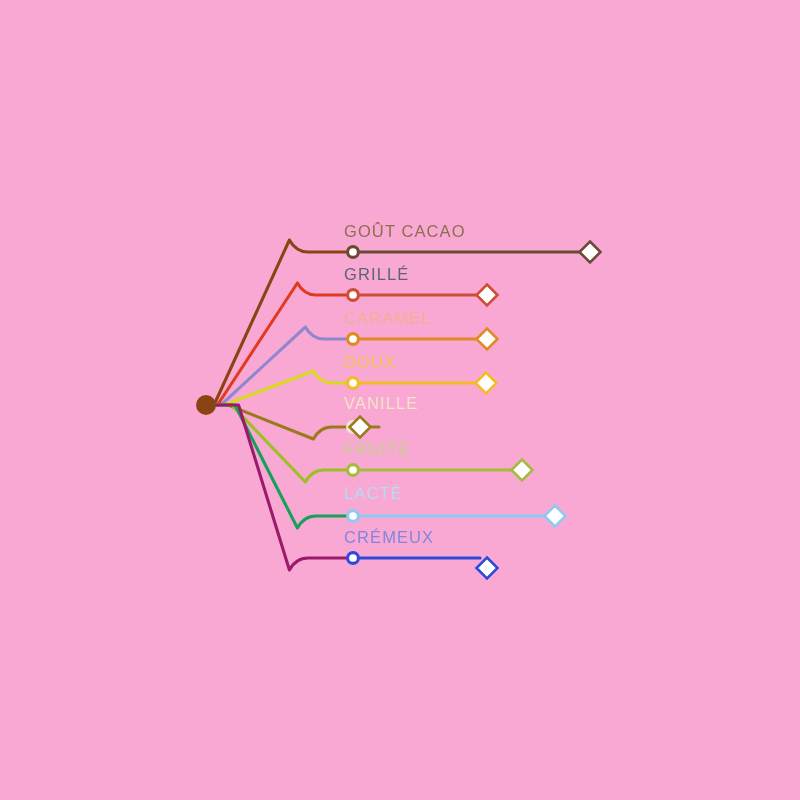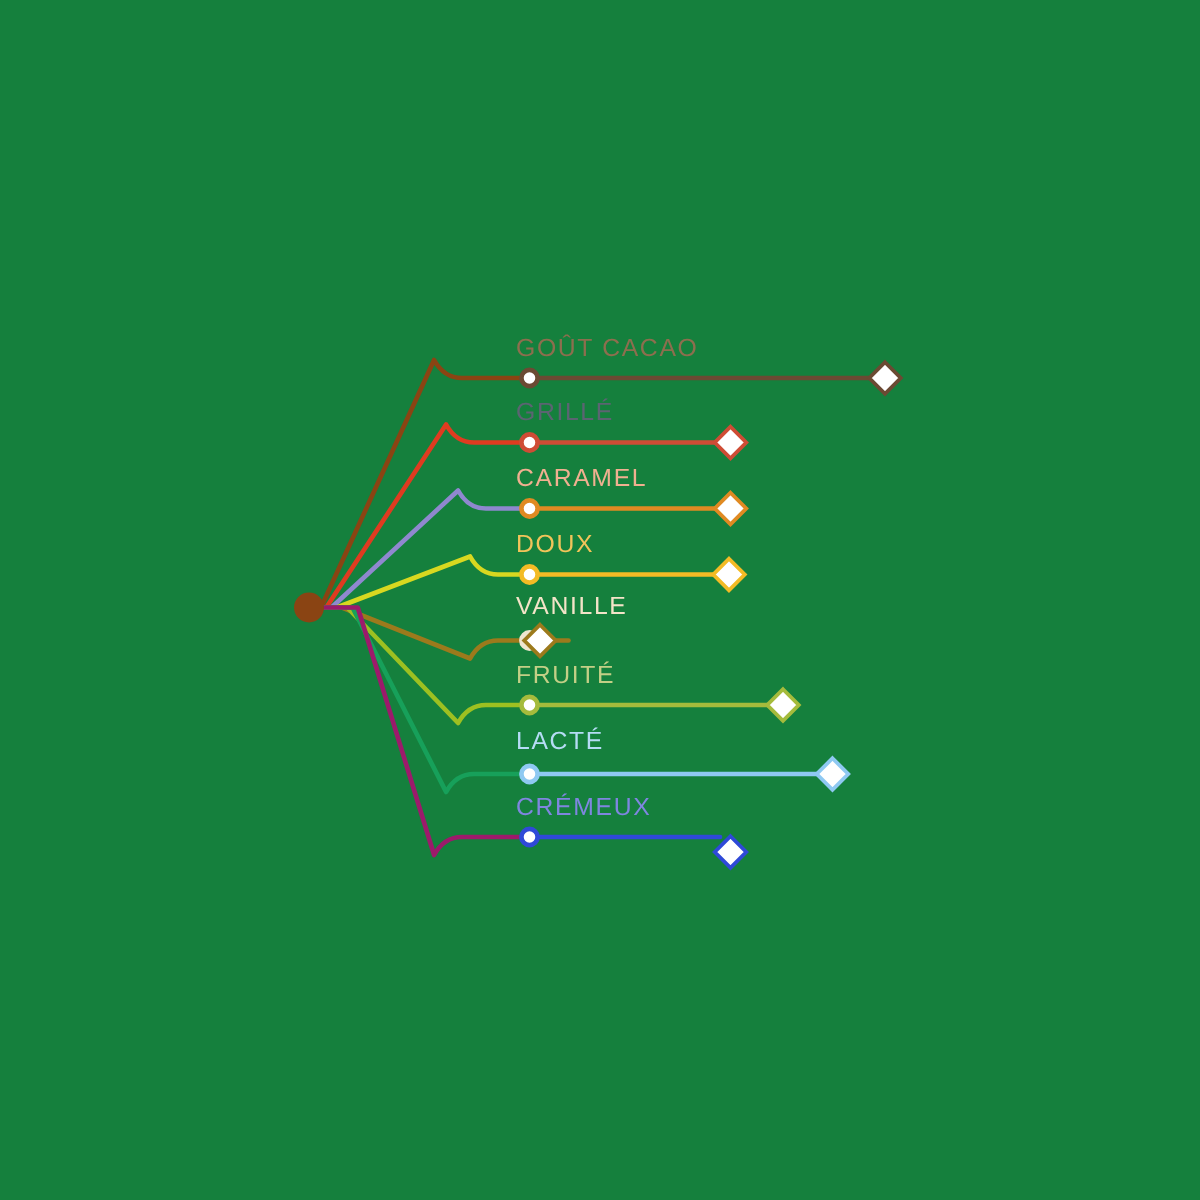--- a/index.html
+++ b/index.html
@@ -10,21 +10,21 @@
   body {
     width: 800px;
     height: 800px;
     font-family: "Liberation Sans", sans-serif;
     overflow: hidden;
   }
   #stage {
     position: relative;
     width: 800px;
     height: 800px;
-    background: #15803d;
+    background: #f9a8d4;
   }
   #diagram {
     position: absolute;
     left: 0;
     top: 0;
     width: 800px;
     height: 800px;
     display: block;
   }
   .branch-label {

